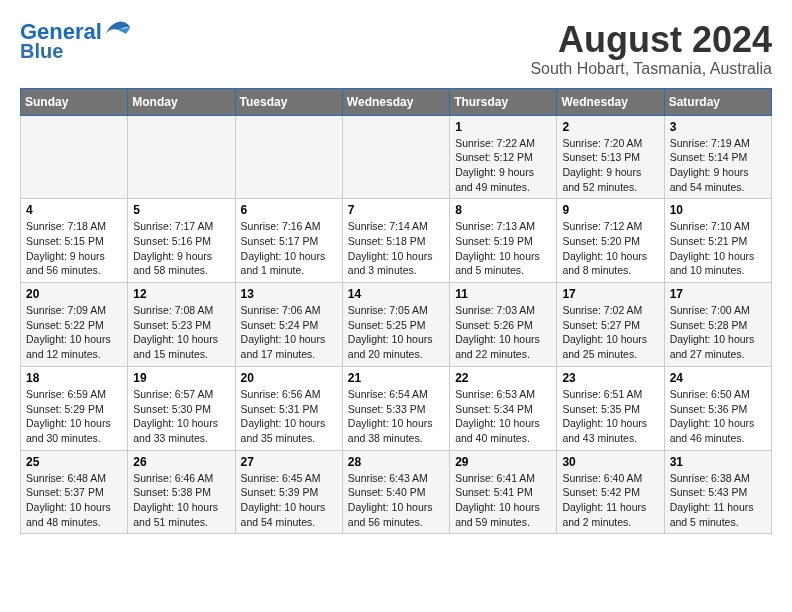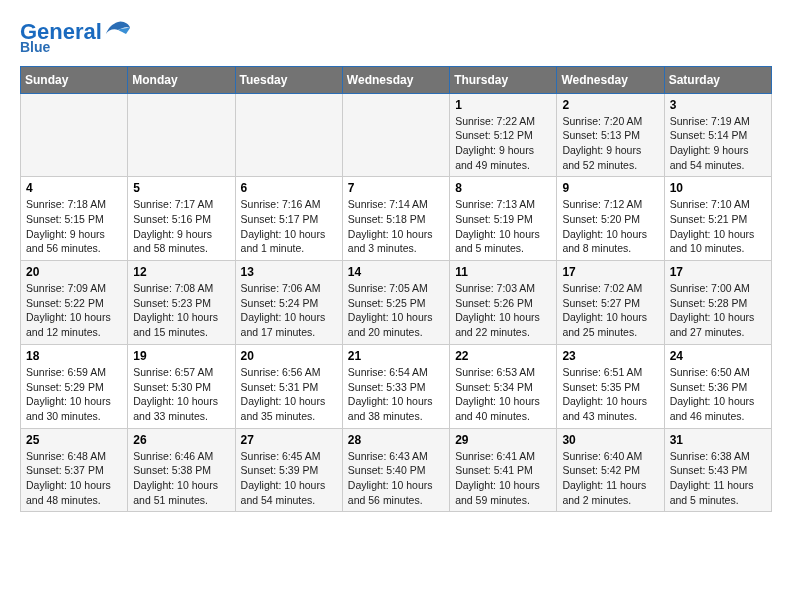--- a/index.html
+++ b/index.html
@@ -96,21 +96,25 @@
     <div style="display:flex;align-items:center;">
       <span class="logo-text">
         <span class="blue">General</span>
       </span>
 
       <svg width="28" height="20" viewBox="0 0 28 20" style="margin-left:2px;margin-top:-4px;">
         <path d="M14 2 C18 0 26 4 26 8 C22 6 18 8 14 10 C10 8 4 10 2 14 C4 8 8 4 14 2Z" fill="#2a6db5"></path>
         <path d="M14 10 C18 8 26 8 26 8 L22 14 C18 12 14 10 14 10Z" fill="#3a8fd5"></path>
       </svg>
     </div>
-    <span class="logo-text" style="color:#2a6db5;font-size:14px;margin-top:-4px;">Blue</span>
+    <span class="logo-text" style="color:#2a6db5;font-size:20px;margin-top:-4px;">Blue</span>
+  </div>
+  <div class="title-block">
+    <div class="month-year">August 2024</div>
+    <div class="location">South Hobart, Tasmania, Australia</div>
   </div>
 </div>
 
 <table>
   <thead>
     <tr>
     <th>Sunday</th>
         <th>Monday</th>
         <th>Tuesday</th>
         <th>Wednesday</th>

